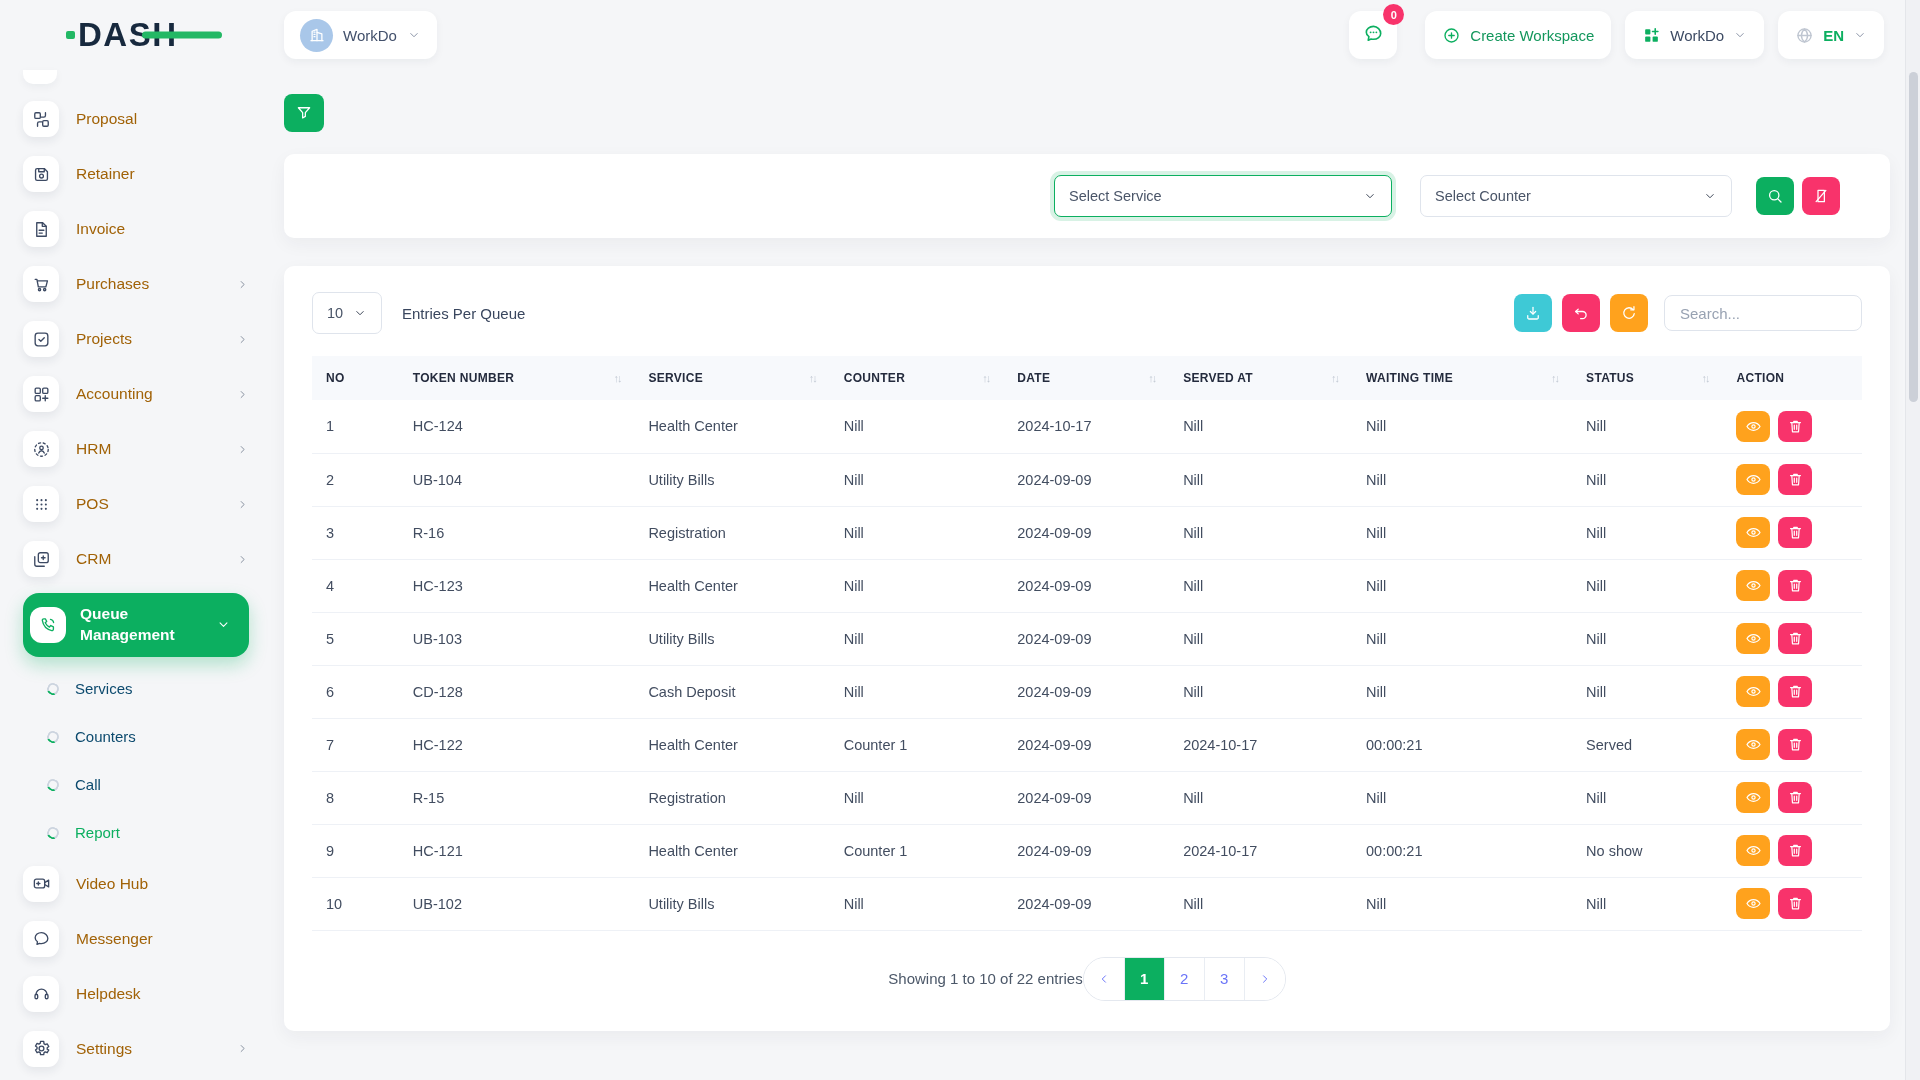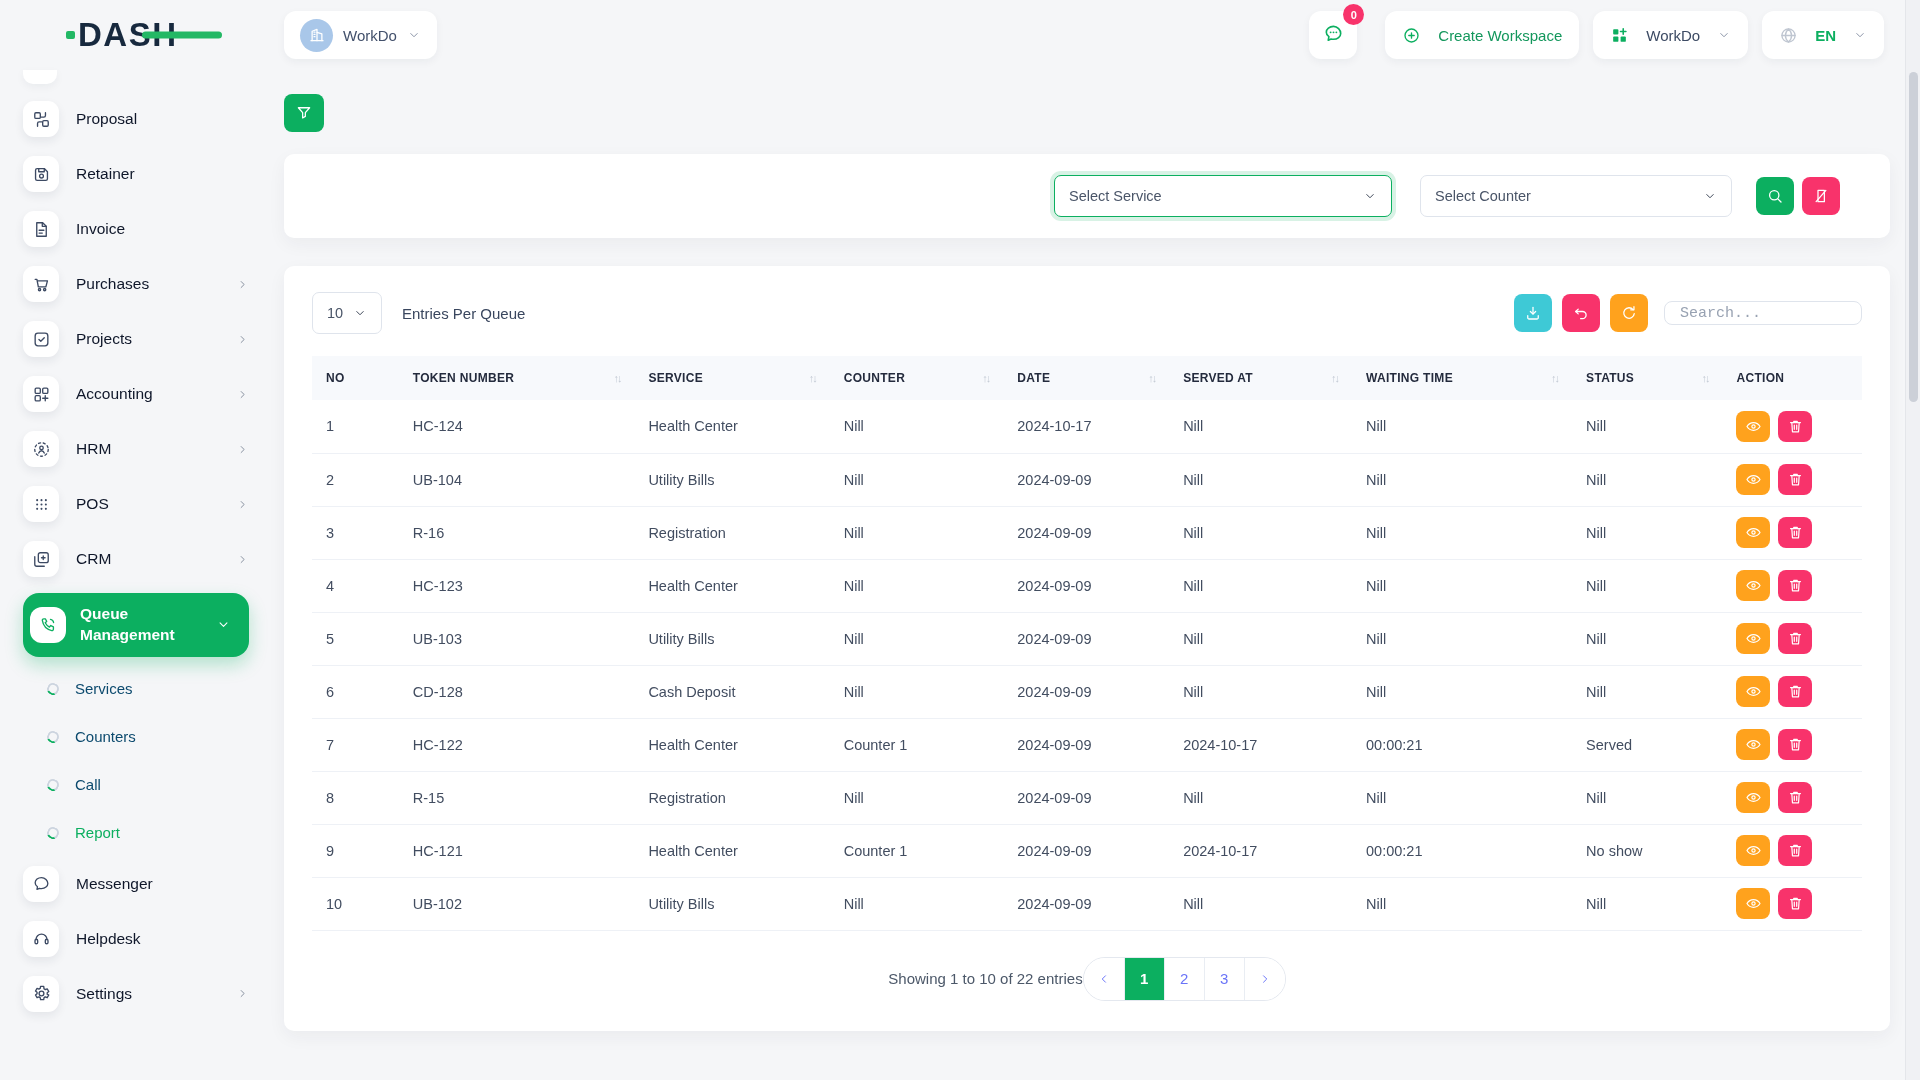--- a/index.html
+++ b/index.html
@@ -23,35 +23,35 @@
   .ws-pill{gap:10px;height:48px;padding:0 16px;font-size:15px;color:#42506b}
   .ws-avatar{width:33px;height:33px;border-radius:50%;background:#a9c7e9;display:flex;align-items:center;justify-content:center;color:#fff}
   .ws-avatar svg{width:18px;height:18px}
   .chev{display:inline-flex;color:#8a93a6}
   .chev svg{width:14px;height:14px}
   .hspacer{flex:1}
   .icon-pill{position:relative;width:48px;height:48px;justify-content:center;color:#0caf60;margin-right:14px}
   .icon-pill svg{width:23px;height:23px}
   .badge{position:absolute;top:-7px;right:-7px;min-width:21px;height:21px;border-radius:11px;background:#f8336b;
          color:#fff;font-size:11px;font-weight:700;display:flex;align-items:center;justify-content:center;padding:0 5px}
-  .h-pill{gap:17px;height:48px;padding:0 17px;font-size:15px;color:#3c4a63;margin-left:14px}
+  .h-pill{gap:9px;height:48px;padding:0 17px;font-size:15px;color:#3c4a63;margin-left:14px}
   .h-pill .ic{display:inline-flex;color:#0caf60}
   .h-pill .ic svg{width:19px;height:19px}
   .h-pill.create{color:#13975c;font-weight:500}
   .globe{color:#bfc6d1!important}
   .lang{color:#0caf60;font-weight:700}
 
   
   aside{position:absolute;left:0;top:70px;width:284px;bottom:0;padding-left:23px}
   .cutoff-tile{width:34px;height:14px;background:#fff;border-radius:0 0 10px 10px;box-shadow:0 3px 8px rgba(25,39,62,.05);margin-bottom:14px}
   .s-item{display:flex;align-items:center;height:42px;margin-bottom:13px;width:226px;cursor:pointer}
   .tile{width:36px;height:36px;background:#fff;border-radius:11px;box-shadow:0 4px 10px rgba(25,39,62,.08);
         display:flex;align-items:center;justify-content:center;color:#3d4a63;flex:none}
   .tile svg{width:19px;height:19px}
-  .s-label{margin-left:17px;font-size:15.5px;color:#0f172a}
+  .s-label{margin-left:17px;font-size:15.5px;color:#a16207}
   .s-arrow{margin-left:auto;display:inline-flex;color:#7e8899}
   .s-arrow svg{width:13px;height:13px}
   .queue-group{width:226px;background:#0caf60;border-radius:16px;padding:11px 14px 11px 7px;display:flex;align-items:center;
                margin-bottom:14px;box-shadow:0 8px 18px rgba(12,175,96,.28);cursor:pointer}
   .queue-group .tile{box-shadow:none;color:#0caf60;border-radius:12px}
   .queue-label{margin-left:14px;font-size:15.5px;font-weight:700;color:#fff;line-height:1.35;width:120px}
   .queue-chev{margin-left:auto;display:inline-flex;color:#fff;margin-right:4px}
   .queue-chev svg{width:15px;height:15px}
   .sub-item{display:flex;align-items:center;height:36px;margin-bottom:12px;padding-left:24px;cursor:pointer}
   .bullet{width:12px;height:12px;border-radius:50%;border:2.5px solid #ccd4df;border-bottom-color:#0caf60;transform:rotate(25deg)}
@@ -79,22 +79,22 @@
   .select .chev{color:#3c4556}
   .service-sel{width:338px;border:1.5px solid #0caf60;box-shadow:0 0 0 4px rgba(12,175,96,.16);margin-right:28px}
   .counter-sel{width:312px;margin-right:16px}
   .filter-card .sq-btn{margin-left:8px;width:38px}
 
   .table-card{margin-top:28px;padding:26px 28px 30px;min-height:736px}
   .controls{display:flex;align-items:center}
   .per-page{width:70px}
   .entries-label{font-size:15px;color:#39465e;margin-left:20px}
   .controls .sq-btn{width:38px;margin-left:10px}
-  .search{width:198px;height:24px;border:1px solid #dfe4ec;border-radius:8px;padding:0 15px;font-size:15px;color:#4a5568;
-          outline:none;margin-left:16px;font-family:Liberation Mono, monospace}
+  .search{width:198px;height:36px;border:1px solid #dfe4ec;border-radius:8px;padding:0 15px;font-size:15px;color:#4a5568;
+          outline:none;margin-left:16px;font-family:Liberation Sans, sans-serif}
   .search::placeholder{color:#98a2b2}
 
   table{width:100%;border-collapse:collapse;margin-top:22px;table-layout:fixed}
   thead th{background:#f7f9fc;height:44px;font-size:12px;font-weight:700;color:#242b3d;text-transform:uppercase;
            text-align:left;padding:0 12px 0 14px;letter-spacing:.3px}
   .th-in{display:flex;align-items:center;justify-content:space-between}
   .sort{color:#c3cad4;font-size:11px;letter-spacing:-2px;cursor:pointer;font-weight:400;padding-right:2px}
   tbody td{height:53px;border-bottom:1px solid #eef1f6;font-size:14.5px;color:#424d60;padding:0 12px 0 14px}
   .actions{display:flex;gap:8px}
   .act-btn{width:34px;height:31px;border:none;border-radius:8px;color:#fff;display:flex;align-items:center;justify-content:center;cursor:pointer}
@@ -349,20 +349,30 @@
         <span class="bullet"></span>
         <span class="sub-label">Counters</span>
       </div>
       <div class="sub-item">
         <span class="bullet"></span>
         <span class="sub-label">Call</span>
       </div>
       <div class="sub-item active">
         <span class="bullet"></span>
         <span class="sub-label">Report</span>
+      </div>
+      <div class="s-item">
+        <span class="tile">
+          <svg viewBox="0 0 24 24" fill="none" stroke="currentColor" stroke-width="1.7" stroke-linecap="round" stroke-linejoin="round">
+            <rect x="3" y="6.5" width="13" height="11" rx="2.5"></rect>
+            <path d="M16 10.8l5-3v8.5l-5-3"></path>
+            <path d="M8 10v4M6 12h4"></path>
+          </svg>
+        </span>
+        <span class="s-label">Video Hub</span>
       </div>
       <div class="s-item">
         <span class="tile">
           <svg viewBox="0 0 24 24" fill="none" stroke="currentColor" stroke-width="1.7" stroke-linecap="round" stroke-linejoin="round">
             <path d="M12 4.5c-4.5 0-8 2.9-8 6.5 0 2 1.1 3.9 2.9 5.1l-.6 3.4 3.2-1.4c.8.2 1.6.3 2.5.3 4.5 0 8-2.9 8-6.5S16.5 4.5 12 4.5z"></path>
           </svg>
         </span>
         <span class="s-label">Messenger</span>
       </div>
       <div class="s-item">

